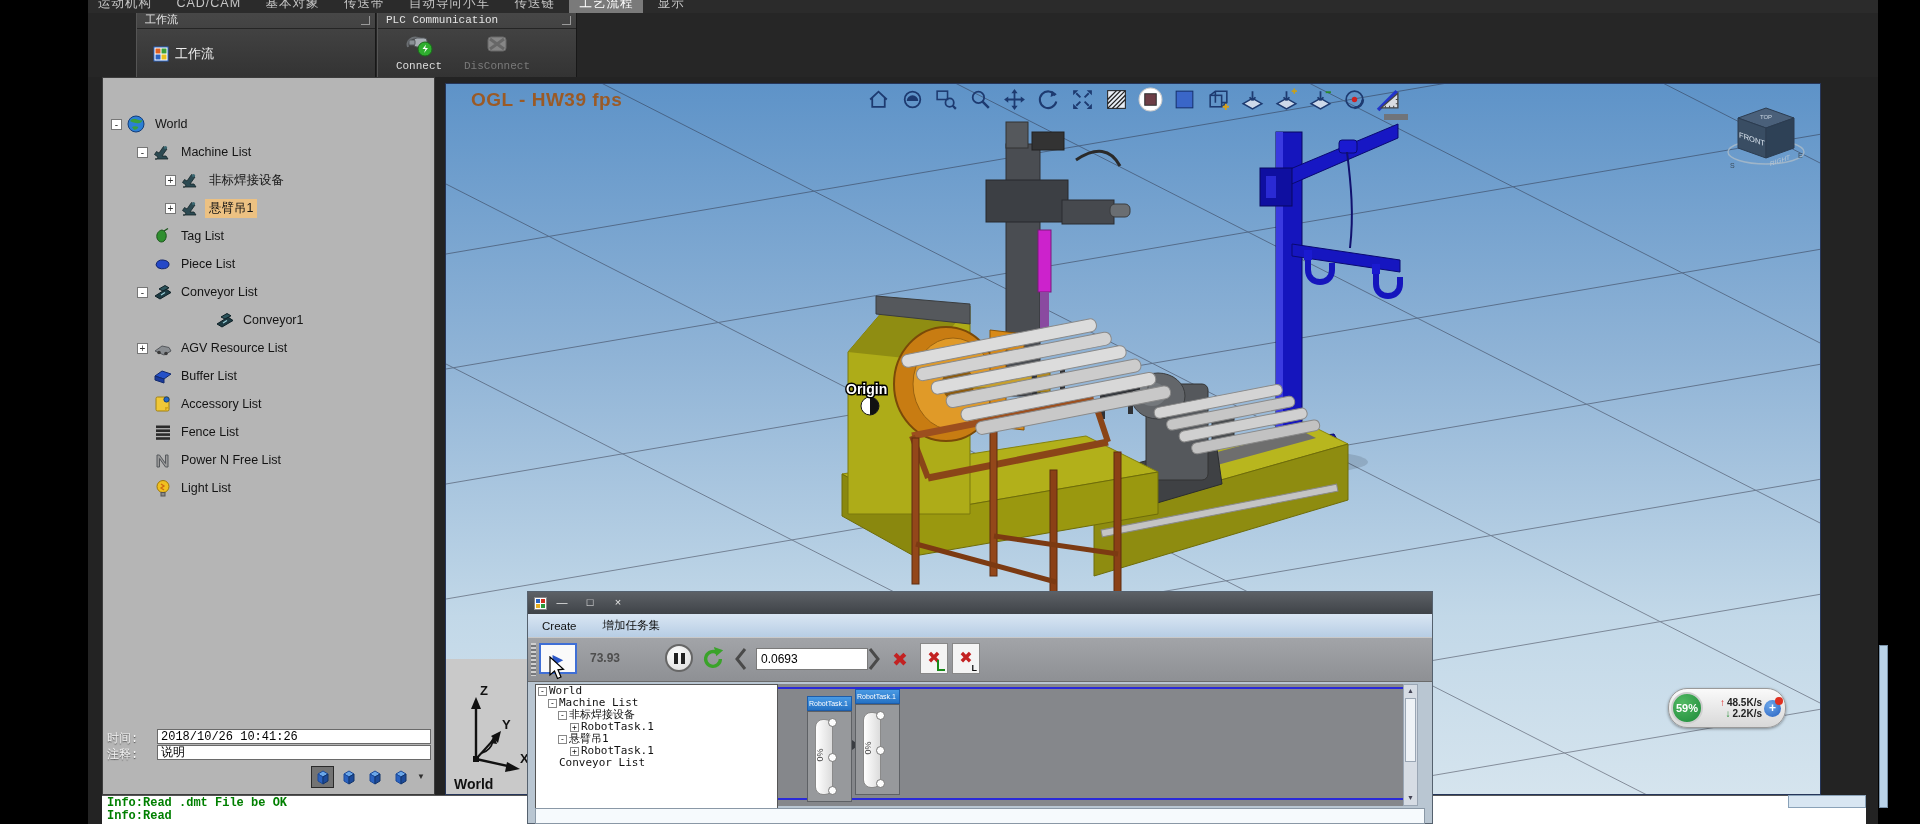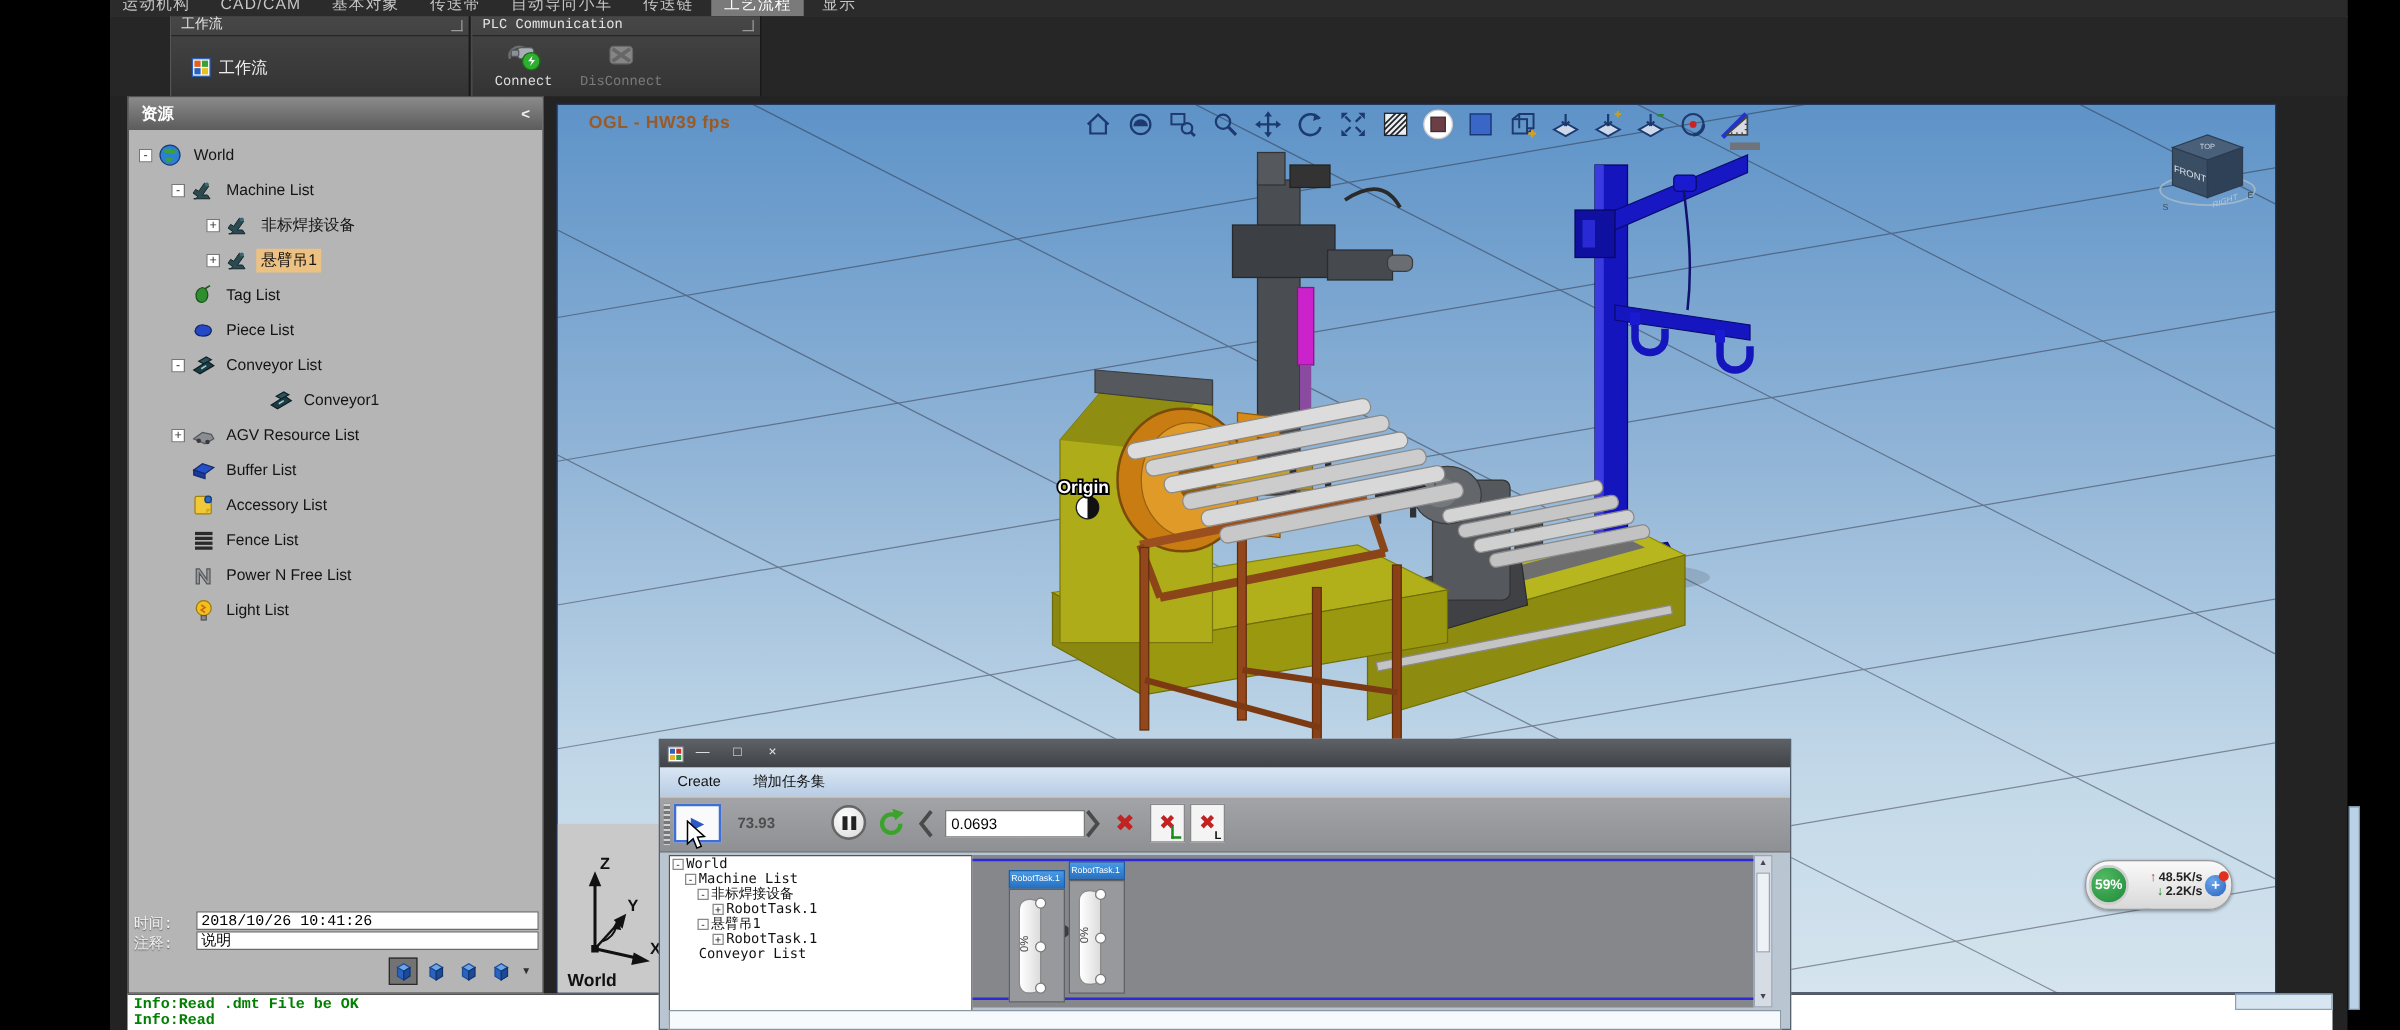--- a/index.html
+++ b/index.html
@@ -60,21 +60,21 @@
   .logline{font:bold 12px "Liberation Mono",monospace;color:#007f00;line-height:13px;white-space:nowrap;}
   .corner-scroll{position:absolute;left:1700px;top:795px;width:78px;height:13px;background:#d8e6f2;
           border:1px solid #8aa2b8;box-sizing:border-box;}
   .edge-scroll{position:absolute;left:1879px;top:645px;width:9px;height:163px;background:#b9d2e8;
           border:1px solid #7a92a8;box-sizing:border-box;}
 
   
   .viewport{position:absolute;left:357px;top:83px;width:1376px;height:712px;
           background:linear-gradient(#5e93c8,#8fb3d6 38%,#c2d8e8 75%,#d5e4ee);
           border:1px solid #26365a;box-sizing:border-box;overflow:hidden;}
-  .ogl-title{position:absolute;left:25px;top:5px;color:#9a5a26;font-weight:bold;font-size:14px;
+  .ogl-title{position:absolute;left:25px;top:5px;color:#9a5a26;font-weight:bold;font-size:19px;
           letter-spacing:.5px;}
   .vtoolbar{position:absolute;left:420px;top:3px;display:flex;gap:9px;}
   .vticon{width:25px;height:25px;}
   .viewcube{position:absolute;left:1278px;top:16px;}
   .axisbox{position:absolute;left:0;top:575px;width:86px;height:137px;background:#c9c9c9;
           border-right:1px solid #9a9a9a;}
 
   
   .netbadge{position:absolute;left:1222px;top:604px;width:116px;height:38px;border-radius:19px;
           background:linear-gradient(#fafafa,#d8d8d8);border:1px solid #9a9a9a;
@@ -183,21 +183,21 @@
         <svg width="16" height="16" viewBox="0 0 16 16">
           <rect x="1" y="1" width="14" height="14" fill="#fff" stroke="#2a62c0"></rect>
           <rect x="2.5" y="2.5" width="5" height="5" fill="#e06020"></rect>
           <rect x="8.5" y="2.5" width="5" height="5" fill="#3aa03a"></rect>
           <rect x="2.5" y="8.5" width="5" height="5" fill="#2a62c0"></rect>
           <rect x="8.5" y="8.5" width="5" height="5" fill="#e8c020"></rect>
         </svg>
         <span>工作流</span>
       </div>
     </div>
-    <div class="rgroup" id="g2" style="left:241px;width:232px">
+    <div class="rgroup" id="g2" style="left:241px;width:200px">
       <div class="rgroup-title">
         <span>PLC Communication</span>
         <span class="launcher"></span>
       </div>
       <div class="bigbtn" style="left:8px">
         <svg class="bicon" width="30" height="27" viewBox="0 0 30 27">
           <path d="M4,16 C2,10 8,5 14,7 L20,9" fill="none" stroke="#6a6e72" stroke-width="2"></path>
           <rect x="10" y="7" width="13" height="9" rx="3" fill="#a8aeb4" stroke="#55585c"></rect>
           <rect x="5" y="9" width="6" height="5" rx="1" fill="#8a9096" stroke="#55585c"></rect>
           <circle cx="21" cy="18" r="7" fill="#2fae2f" stroke="#1a6a1a"></circle>
@@ -209,24 +209,20 @@
         <svg class="bicon" width="30" height="27" viewBox="0 0 30 27" style="opacity:.55">
           <rect x="6" y="6" width="18" height="14" rx="3" fill="#c2c2c2" stroke="#8a8a8a"></rect>
           <path d="M8,8 L22,18 M22,8 L8,18" stroke="#8a8a8a" stroke-width="3"></path>
         </svg>
         <span>DisConnect</span>
       </div>
     </div>
   </div>
 
   <div class="sidebar">
-    <div class="sb-header">
-      <span>资源</span>
-      <span class="sb-collapse">&lt;</span>
-    </div>
     <div class="tree">
 
       <div class="trow" style="padding-left:8px">
         <span class="exp">-</span>
         <svg class="ticon" viewBox="0 0 20 18">
           <circle cx="9" cy="9" r="8" fill="#2c7fd4" stroke="#123c7a"></circle>
           <path d="M3,6 Q6,2.5 10,4.5 Q14,6 15.5,5 Q14,9 9,8 Q5,7.5 3,6 Z" fill="#3aa03a"></path>
           <path d="M5,12 Q8,10.5 11.5,12 Q10,15.5 6.8,14.5 Z" fill="#3aa03a"></path>
         </svg>
         <span class="tlabel">World</span>

